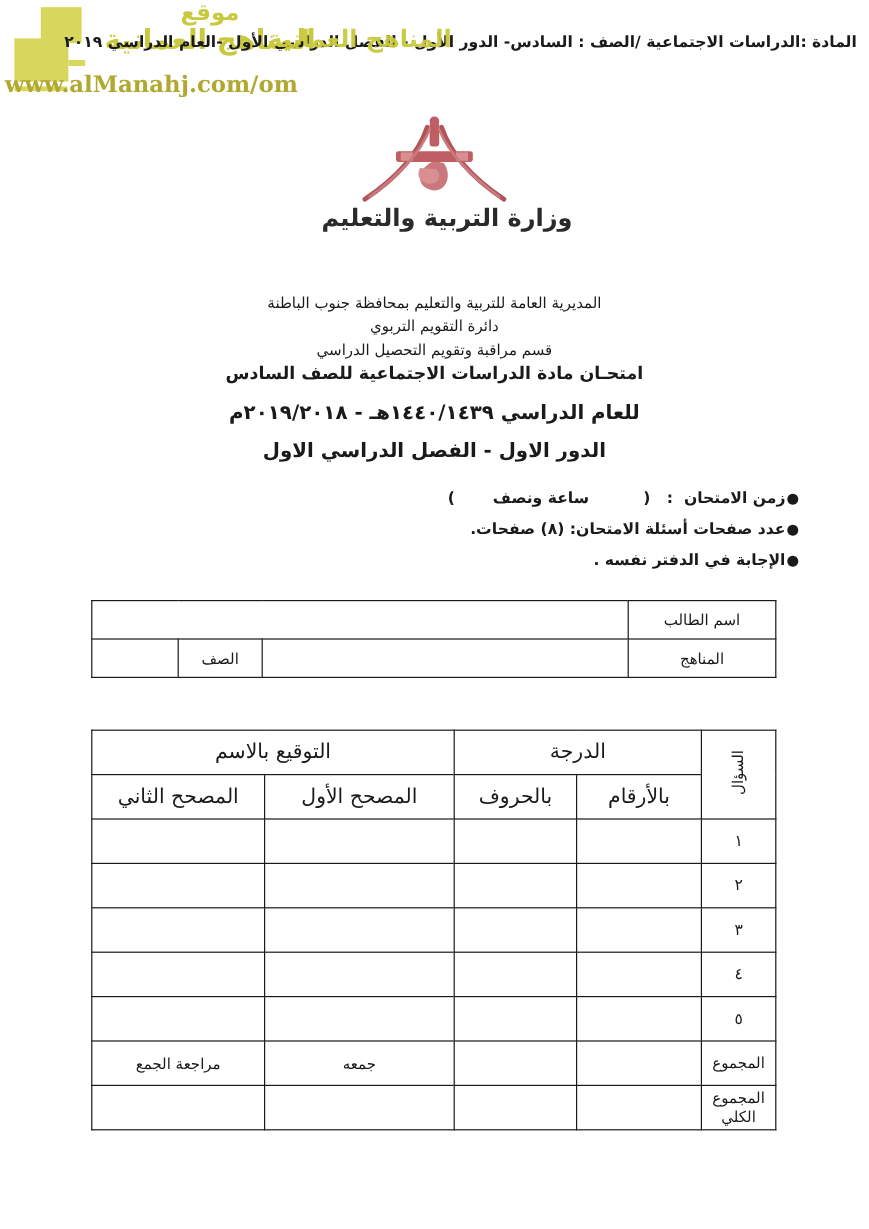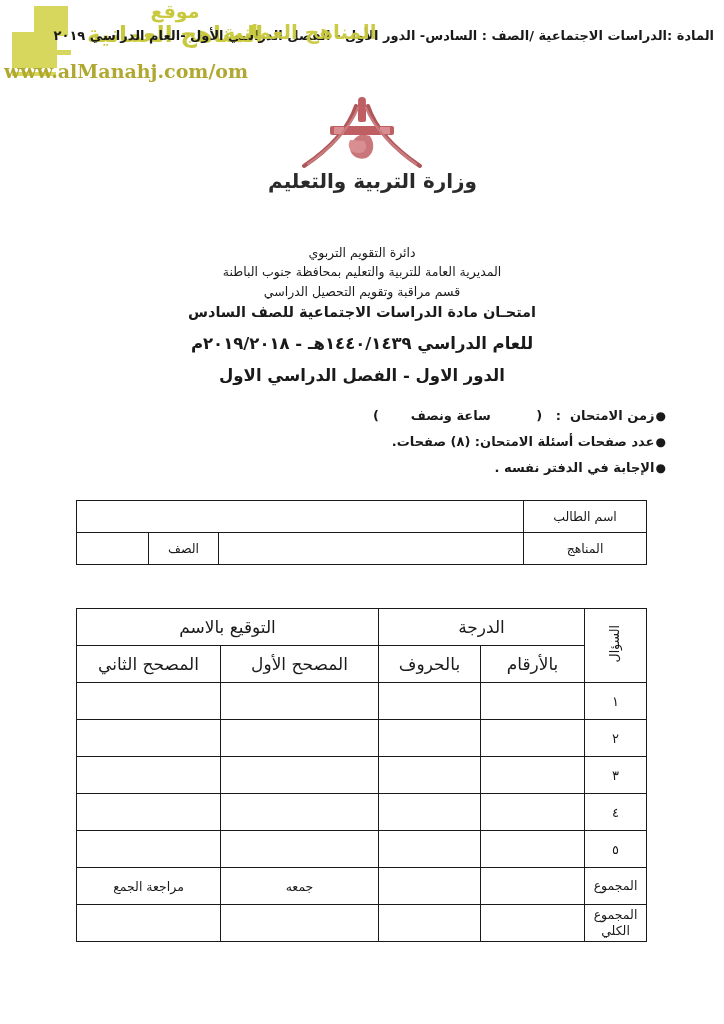--- a/index.html
+++ b/index.html
@@ -278,22 +278,22 @@
       <path d="M124 68 C 102 52, 82 32, 74 12"></path>
     </g>
   </svg>
 
   <div id="emblem-text">
     <span class="l2">وزارة التربية والتعليم</span>
   </div>
 </div>
 
 <div id="ministry-lines">
+  <div>المديرية العامة للتربية والتعليم بمحافظة جنوب الباطنة</div>
   <div>دائرة التقويم التربوي</div>
-  <div>المديرية العامة للتربية والتعليم بمحافظة جنوب الباطنة</div>
   <div>قسم مراقبة وتقويم التحصيل الدراسي</div>
   <div class="strong">امتحـان مادة الدراسات الاجتماعية للصف السادس</div>
 </div>
 
 <div id="year-line">للعام الدراسي ١٤٤٠/١٤٣٩هـ  -  ٢٠١٩/٢٠١٨م</div>
 <div id="session-line">الدور الاول - الفصل الدراسي الاول</div>
 
 <div id="notes">
   <div class="note"><span class="dot">●</span><span>زمن الامتحان  :   (          ساعة ونصف       )</span></div>
   <div class="note"><span class="dot">●</span><span>عدد صفحات أسئلة الامتحان: (٨) صفحات.</span></div>

